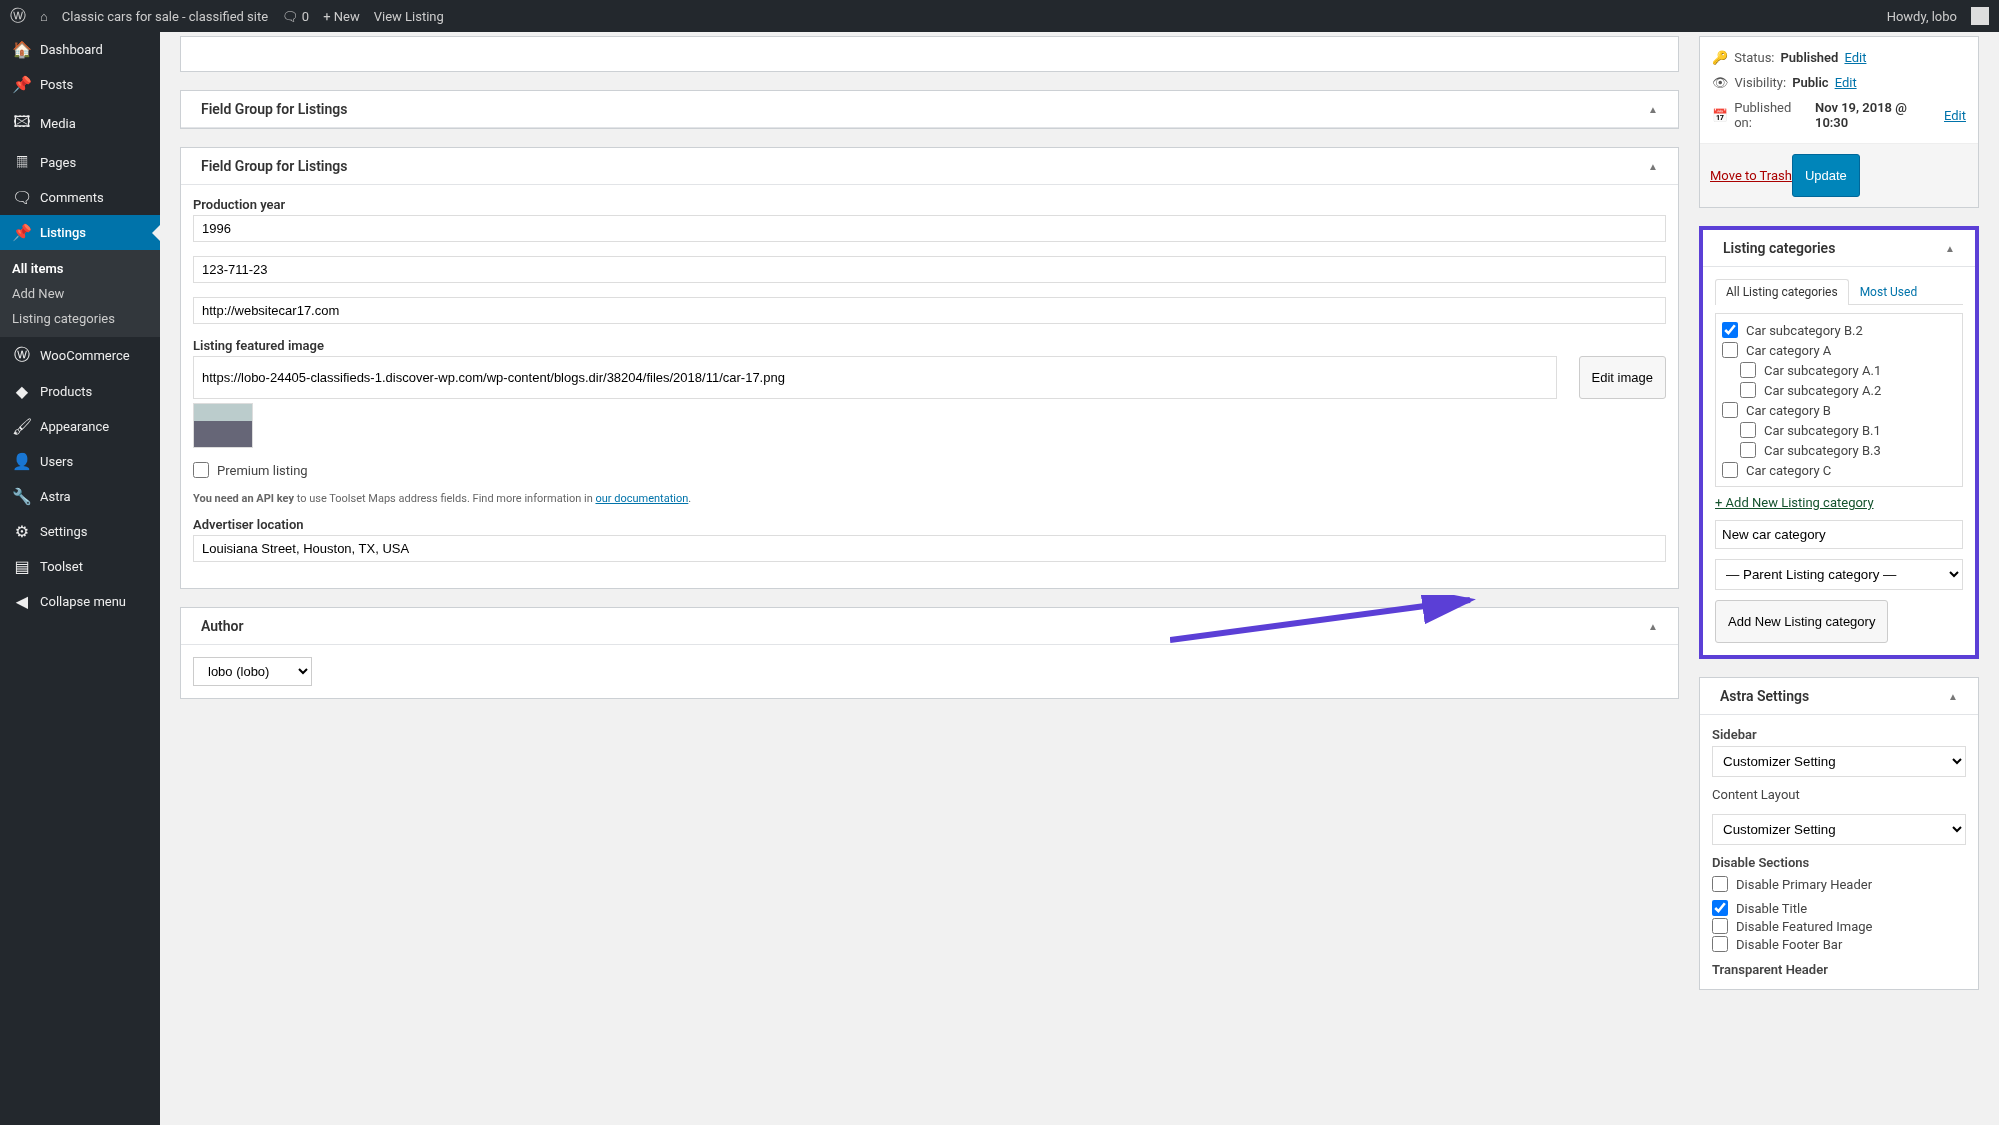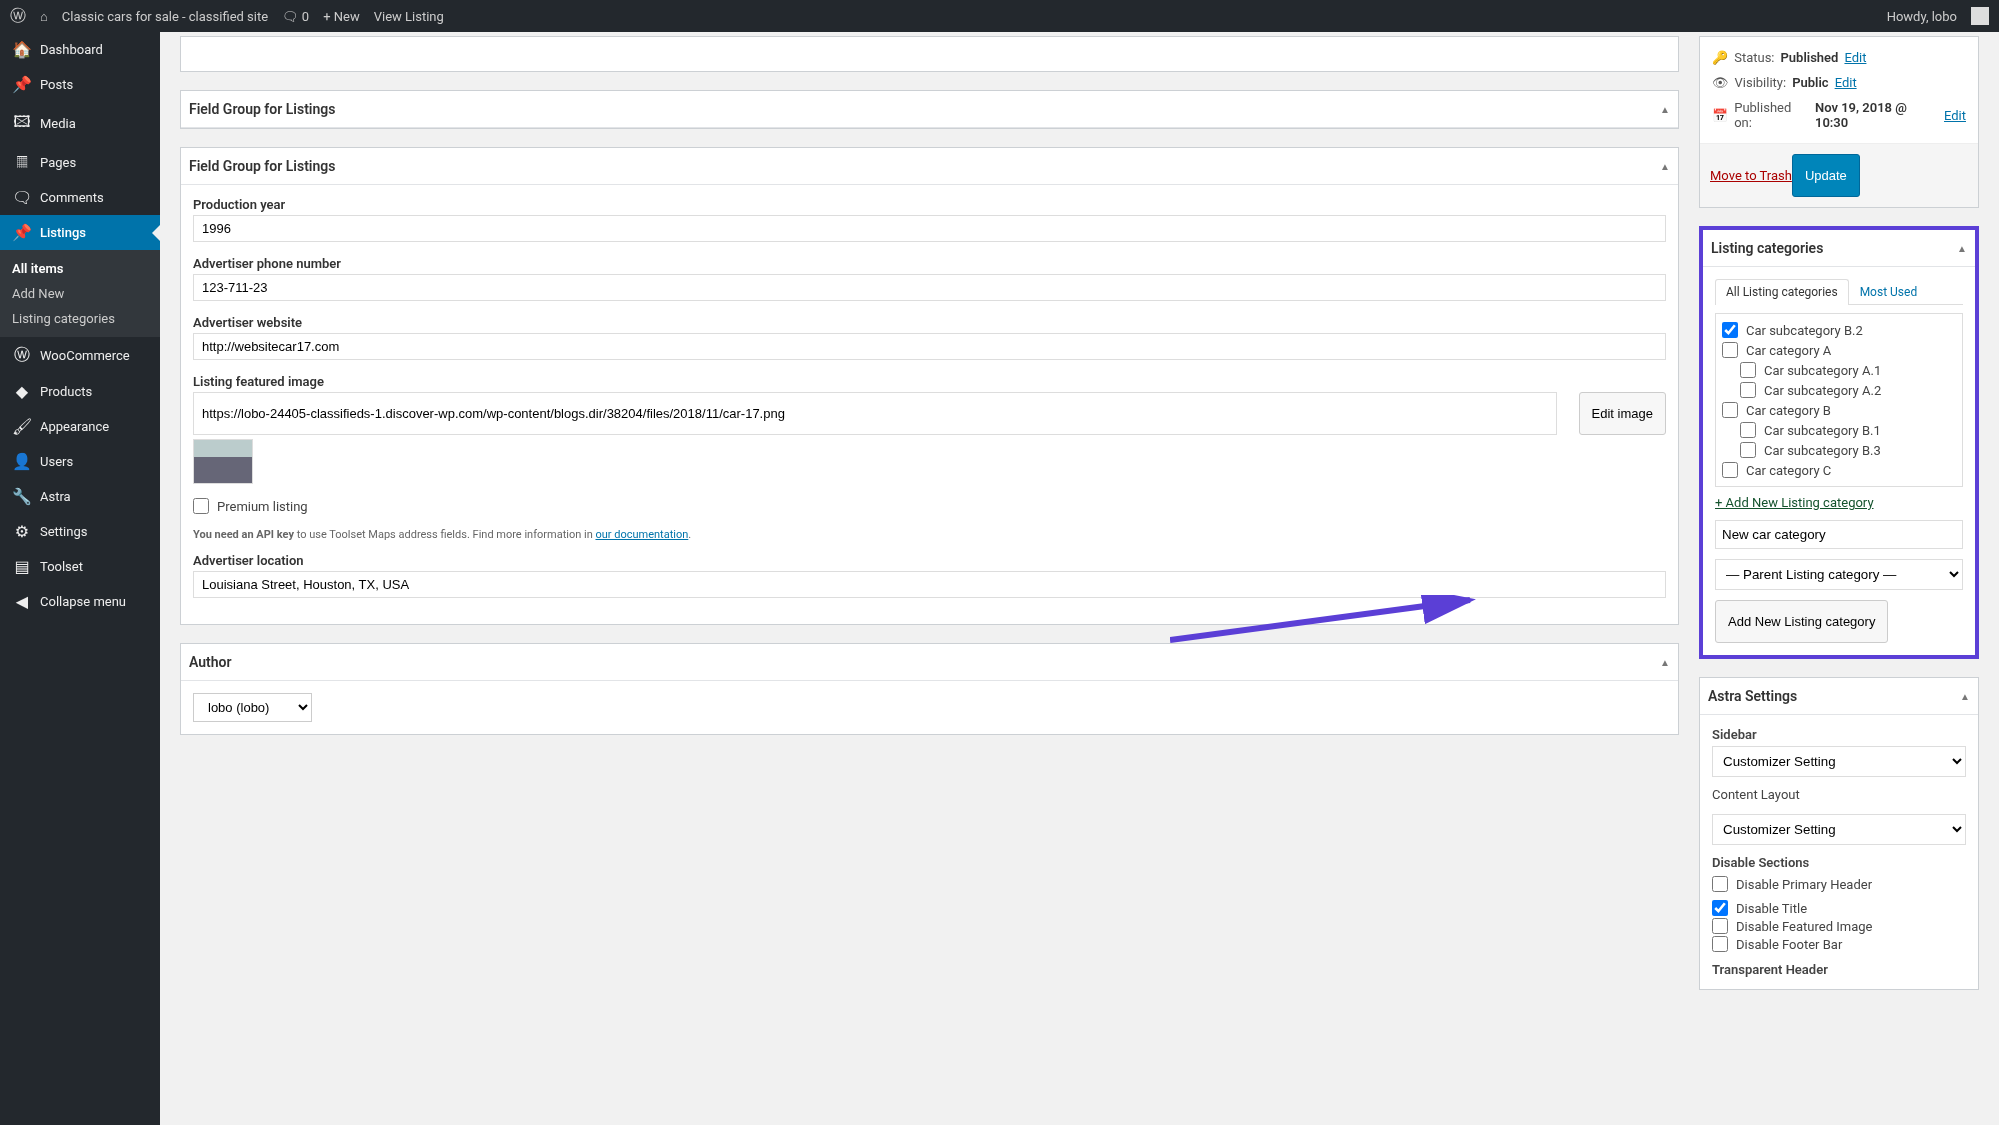--- a/index.html
+++ b/index.html
@@ -15,21 +15,21 @@
 .sidebar-item.active{background:#0073aa;color:#fff;font-weight:500;position:relative}
 .sidebar-item.active::after{content:"";position:absolute;right:0;top:50%;transform:translateY(-50%);border:8px solid transparent;border-right-color:#f1f1f1}
 .sidebar-sub{background:#32373c;padding:6px 0}
 .sidebar-sub .sub-item{padding:5px 12px;color:#ccc;font-size:13px;cursor:pointer}
 .sidebar-sub .sub-item.active{color:#fff;font-weight:600}
 .sidebar .sicon{width:20px;text-align:center;font-size:16px}
 .content{flex:1;padding:0 20px 20px;display:flex;gap:20px}
 .main-col{flex:1;min-width:0}
 .side-col{width:280px;flex-shrink:0}
 .postbox{background:#fff;border:1px solid #ccd0d4;margin-top:18px}
-.postbox-header{padding:10px 8px;border-bottom:1px solid #e2e4e7;display:flex;justify-content:space-between;align-items:center;cursor:pointer}
+.postbox-header{padding:10px 20px;border-bottom:1px solid #e2e4e7;display:flex;justify-content:space-between;align-items:center;cursor:pointer}
 .postbox-header h2{font-size:14px;font-weight:600;color:#333}
 .postbox-body{padding:12px}
 .field{margin-bottom:14px}
 .field label{display:block;font-weight:600;font-size:13px;margin-bottom:3px;color:#333}
 .field input[type=text]{width:100%;padding:5px 8px;border:1px solid #ddd;font-size:13px;background:#fff}
 .inline-row{display:flex;gap:22px}
 .inline-row input{flex:1}
 .btn{padding:13px 12px;border:1px solid #ccc;background:#f7f7f7;cursor:pointer;font-size:13px;border-radius:3px}
 .btn-primary{background:#0085ba;border-color:#006799;color:#fff;font-weight:500}
 .thumb{width:60px;height:45px;background:#888;display:block;margin-top:4px;border:1px solid #ddd;background:linear-gradient(#bcc 40%,#667 40%)}
@@ -160,25 +160,23 @@
         <div class="postbox-header">
           <h2>Field Group for Listings</h2>
           <span class="triangle">▲</span>
         </div>
         <div class="postbox-body">
           <div class="field">
             <label>Production year</label>
             <input type="text" value="1996" style="">
           </div>
           <div class="field">
-            <label>Advertiser phone number</label>
             <input type="text" value="123-711-23" style="">
           </div>
           <div class="field">
-            <label>Advertiser website</label>
             <input type="text" value="http://websitecar17.com" style="">
           </div>
           <div class="field">
             <label>Listing featured image</label>
             <div class="inline-row">
               <input type="text" value="https://lobo-24405-classifieds-1.discover-wp.com/wp-content/blogs.dir/38204/files/2018/11/car-17.png" style="">
               <button class="btn">Edit image</button>
             </div>
             <span class="thumb"></span>
           </div>

